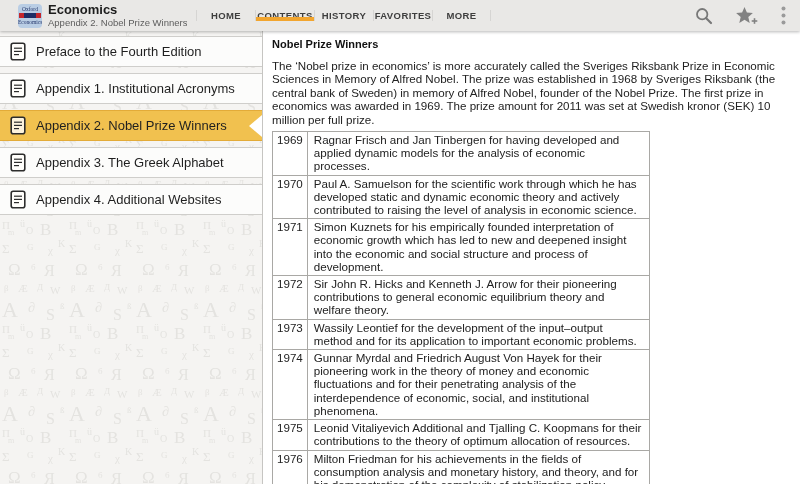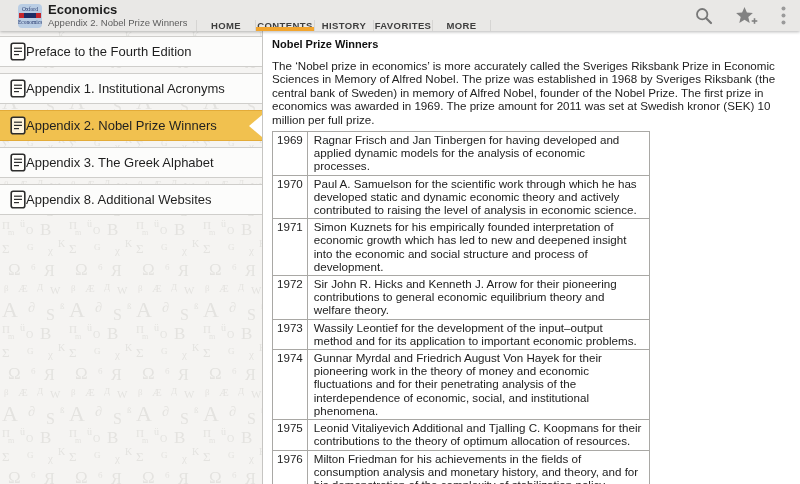--- a/index.html
+++ b/index.html
@@ -15,40 +15,40 @@
     display: flex; flex-direction: column; justify-content: center;
     overflow: hidden; flex: none; }
   .logo .lg-txt { font-family: "Liberation Serif", serif; font-size: 5.5px;
     color: #23356b; text-align: center; line-height: 6px; }
   .logo .lg-band { height: 5px; margin: 1px 1px;
     background: linear-gradient(90deg, #c4262c 0 22%, #1d2d66 22% 78%, #c4262c 78%); }
   .titles { margin-left: 6px; overflow: hidden; }
   .app-title { font-size: 13px; font-weight: bold; color: #1c1c1c; line-height: 14px; }
   .app-subtitle { font-size: 9.5px; color: #5d5d5d; line-height: 11px; white-space: nowrap; }
 
-  .tabs { display: flex; align-items: flex-end; }
+  .tabs { display: flex; align-items: center; }
   .tab { width: 59px; display: flex; align-items: center; justify-content: center;
     font-size: 9.5px; font-weight: bold; letter-spacing: 0.4px; color: #3e3e3e;
     border-left: 1px solid #d6d5d3; position: relative; cursor: pointer; }
   .tab:last-child { border-right: 1px solid #d6d5d3; }
   .tab.active::after { content: ""; position: absolute; left: 0; right: 0;
     bottom: 0; height: 4px; background: #f2a52e; }
 
   .actions { margin-left: auto; display: flex; align-items: center;
     gap: 22px; padding-right: 14px; }
   .action-btn { display: flex; align-items: center; justify-content: center; cursor: pointer; }
 
   
   .sidebar { position: absolute; top: 31px; left: 0; width: 262px; bottom: 0;
     background: #f5f4f2; overflow: hidden; }
   .watermark { position: absolute; top: 0; left: 0; }
   .watermark text { fill: #e4e3e0; font-family: "Liberation Serif", serif; }
   .nav-item { position: relative; margin-top: 6px; height: 31px;
     background: #fcfcfb; border-top: 1px solid #cfcecb; border-bottom: 1px solid #cfcecb;
-    display: flex; align-items: center; padding-left: 10px; 
+    display: flex; align-items: center; padding-left: 10px; gap: 10px;
     font-size: 13px; color: #1f1f1f; cursor: pointer; }
   .nav-item:first-of-type { margin-top: 5px; }
   .nav-item.selected { background: #f1c14f; border-color: #e3ab38; }
   .nav-item.selected::after { content: ""; position: absolute; right: 0; top: 50%;
     margin-top: -11px; width: 0; height: 0;
     border-top: 11px solid transparent; border-bottom: 11px solid transparent;
     border-right: 13px solid #ffffff; }
   .doc-icon { flex: none; }
 
   
@@ -180,21 +180,21 @@
     <span>Appendix 3. The Greek Alphabet</span>
   </div>
 
   <div class="nav-item">
     <svg class="doc-icon" width="16" height="19" viewBox="0 0 16 19">
       <rect x="1.2" y="1.2" width="13.6" height="16.6" rx="2" fill="#fffefb" stroke="#2d2d2d" stroke-width="1.6"></rect>
       <line x1="4" y1="6.2" x2="12" y2="6.2" stroke="#2d2d2d" stroke-width="1.2"></line>
       <line x1="4" y1="9.4" x2="12" y2="9.4" stroke="#2d2d2d" stroke-width="1.2"></line>
       <line x1="4" y1="12.6" x2="9" y2="12.6" stroke="#2d2d2d" stroke-width="1.2"></line>
     </svg>
-    <span>Appendix 8. Additional Websites</span>
+    <span>Appendix 4. Additional Websites</span>
   </div>
 </aside>
 
 <main class="content">
   <h1>Nobel Prize Winners</h1>
   <p>The ‘Nobel prize in economics’ is more accurately called the Sveriges Riksbank Prize in Economic Sciences in Memory of Alfred Nobel. The prize was established in 1968 by Sveriges Riksbank (the central bank of Sweden) in memory of Alfred Nobel, founder of the Nobel Prize. The first prize in economics was awarded in 1969. The prize amount for 2011 was set at Swedish kronor (SEK) 10 million per full prize.</p>
   <table class="prize">
     <tbody>
       <tr>
           <td class="yr">1969</td>

